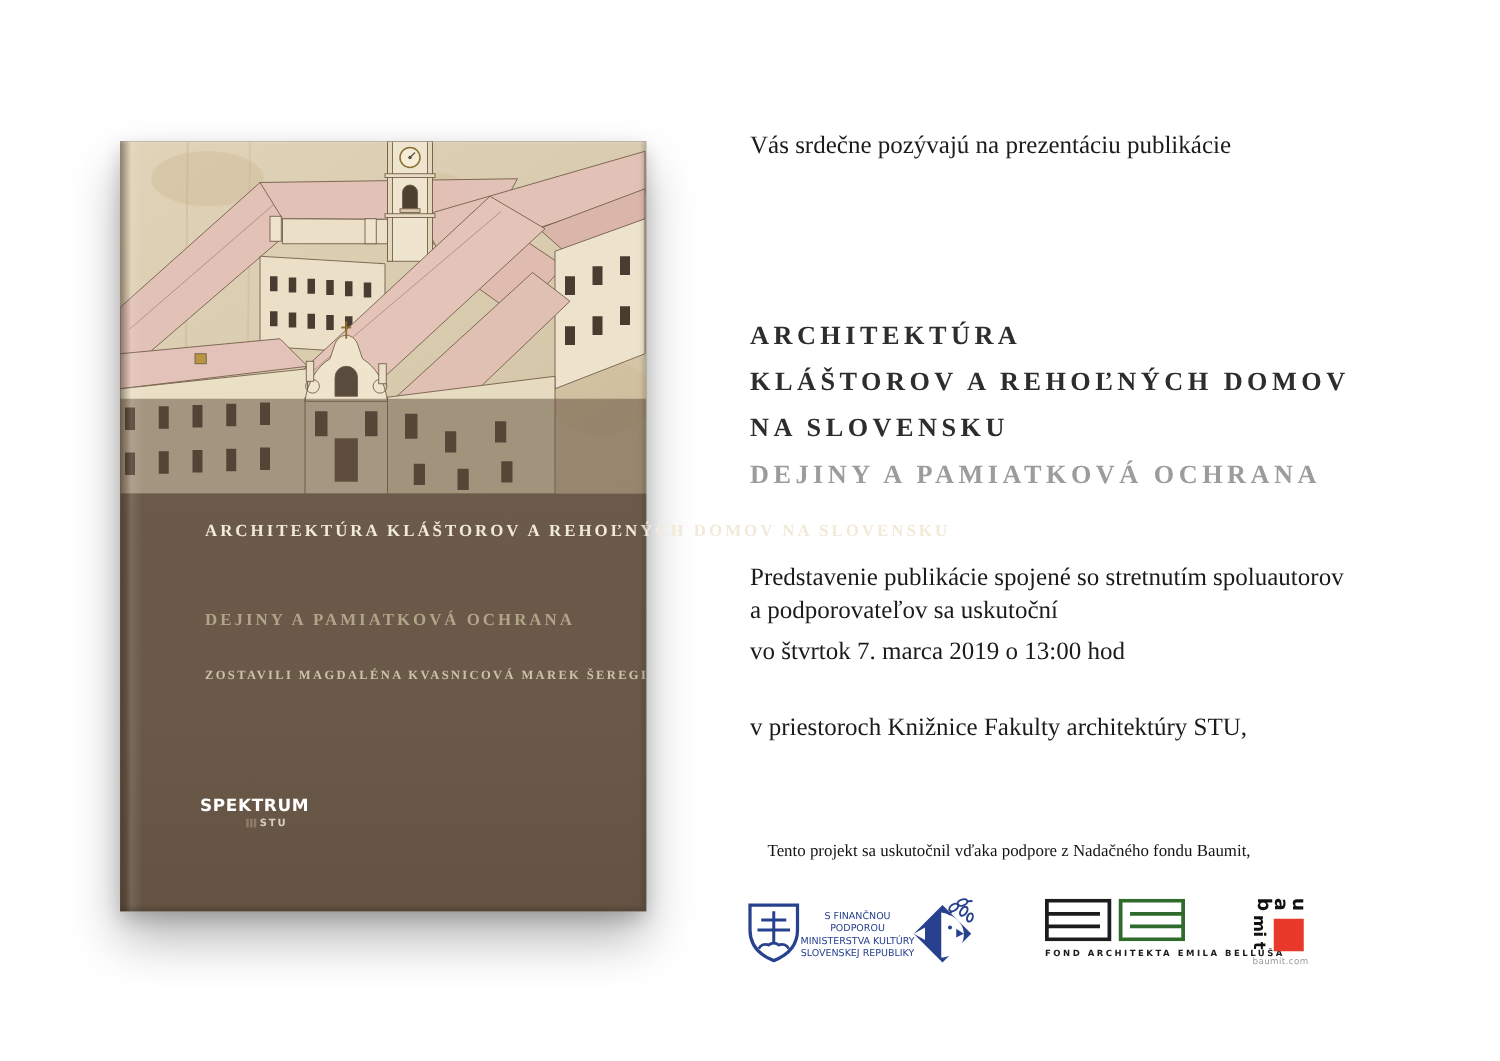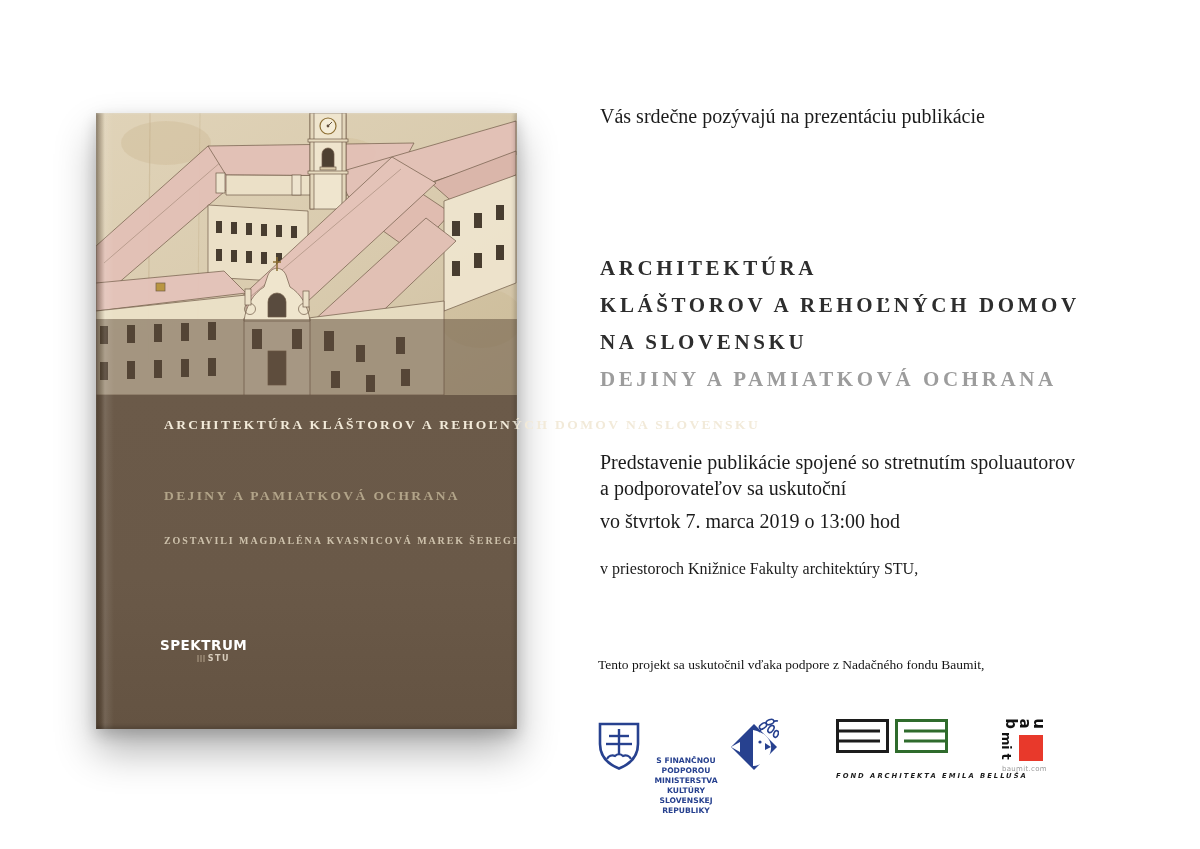--- a/index.html
+++ b/index.html
@@ -34,34 +34,34 @@
 
   
   .rcol{position:absolute;left:600px;top:0;width:560px;color:#1b1b1b;}
   .rcol .line{display:block;}
   .intro{position:absolute;left:0;top:104px;margin:0;font-size:20px;line-height:25.5px;}
   .ititle{position:absolute;left:0;top:250px;margin:0;font-size:21px;font-weight:bold;
         letter-spacing:3.6px;line-height:37px;color:#2d2d2d;white-space:nowrap;}
   .ititle .subtle{color:#9c9c9c;}
   .desc{position:absolute;left:0;top:450px;margin:0;font-size:20px;line-height:25.5px;}
   .datetime{position:absolute;left:0;top:510px;margin:0;font-size:20px;}
-  .venue{position:absolute;left:0;top:556px;margin:0;font-size:16px;line-height:25.5px;}
-  .fine{position:absolute;left:-2px;top:656px;margin:0;font-size:13.5px;line-height:18.5px;color:#141414;}
+  .venue{position:absolute;left:0;top:570px;margin:0;font-size:20px;line-height:25.5px;}
+  .fine{position:absolute;left:-2px;top:656px;margin:16px;font-size:13.5px;line-height:18.5px;color:#141414;}
 
   
   .logos{position:absolute;left:0;top:0;width:1200px;height:849px;pointer-events:none;}
-  .ministry-caption{position:absolute;left:640px;top:756px;width:92px;text-align:center;
-        font-family:"DejaVu Sans",sans-serif;font-size:7.6px;font-weight:bold;line-height:10px;
+  .ministry-caption{position:absolute;left:640px;top:728px;width:92px;text-align:center;
+        font-family:"DejaVu Sans",sans-serif;font-size:7.6px;font-weight:normal;line-height:10px;
         color:#27418f;}
   .shield-svg{position:absolute;left:597px;top:721px;}
   .diamond-svg{position:absolute;left:729px;top:716px;}
 
   .fond{position:absolute;left:836px;top:719px;width:112px;font-family:"DejaVu Sans",sans-serif;}
-  .fond-caption{margin-top:15px;font-size:6.8px;font-weight:bold;
-        letter-spacing:2px;line-height:8px;color:#1c1c1c;white-space:nowrap;font-style:italic;}
+  .fond-caption{margin-top:2px;font-size:6.8px;font-weight:bold;
+        letter-spacing:2px;line-height:8px;color:#1c1c1c;white-space:nowrap;}
 
   .baumit{position:absolute;left:1002px;top:715px;width:46px;font-family:"DejaVu Sans",sans-serif;}
   .bau-row{display:flex;gap:1px;height:17px;}
   .bau-row span,.mit-col span{display:inline-block;font-size:15px;font-weight:bold;color:#111;
         transform:rotate(90deg);line-height:13px;width:13px;text-align:center;}
   .bau-lower{display:flex;margin-top:2px;}
   .mit-col{display:flex;flex-direction:column;width:14px;}
   .mit-col span{height:9px;font-size:13px;}
   .red-square{width:24px;height:26px;background:#e8392b;margin-left:3px;margin-top:1px;}
   .bau-url{margin-top:4px;font-size:7px;color:#9a9a9a;letter-spacing:.3px;}

